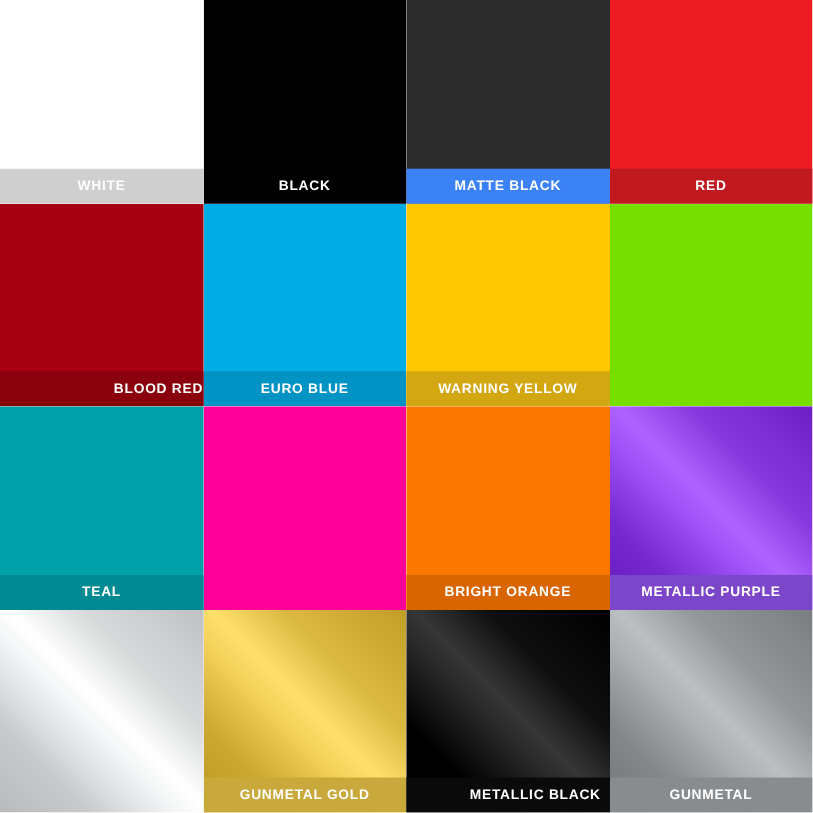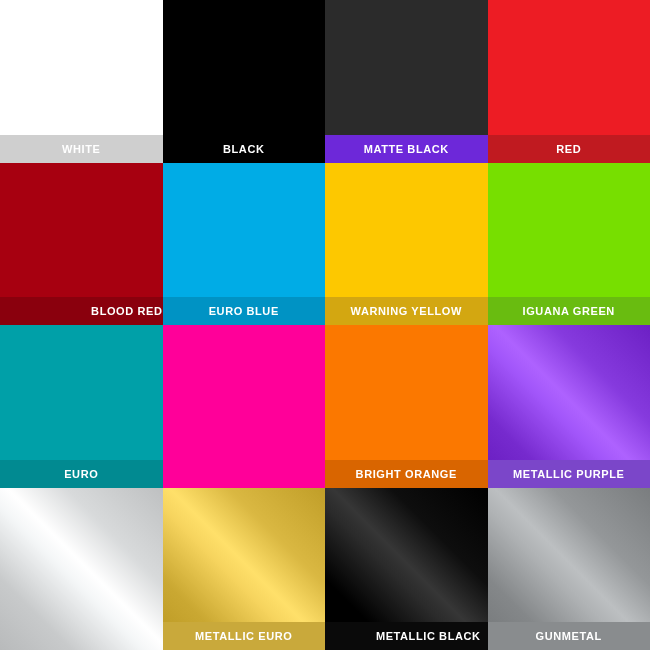--- a/index.html
+++ b/index.html
@@ -56,63 +56,62 @@
     <div class="swatch">
       <div class="swatch-fill" style="background: rgb(255, 255, 255);"></div>
       <div class="swatch-label" style="background: rgb(207, 207, 207); color: rgb(255, 255, 255);">WHITE</div>
     </div>
     <div class="swatch">
       <div class="swatch-fill" style="background: rgb(0, 0, 0);"></div>
       <div class="swatch-label" style="background: rgb(0, 0, 0); color: rgb(255, 255, 255);">BLACK</div>
     </div>
     <div class="swatch">
       <div class="swatch-fill" style="background: rgb(43, 43, 43);"></div>
-      <div class="swatch-label" style="background: #6d28d9; color: rgb(255, 255, 255);">MATTE BLACK</div>
+      <div class="swatch-label" style="background: #3b82f6; color: rgb(255, 255, 255);">MATTE BLACK</div>
     </div>
     <div class="swatch">
       <div class="swatch-fill" style="background: rgb(237, 28, 36);"></div>
       <div class="swatch-label" style="background: rgb(192, 26, 32); color: rgb(255, 255, 255);">RED</div>
     </div>
     <div class="swatch">
       <div class="swatch-fill" style="background: rgb(167, 0, 16);"></div>
       <div class="swatch-label" style="background: rgb(138, 0, 13); color: rgb(255, 255, 255); text-align: right;">BLOOD RED</div>
     </div>
     <div class="swatch">
       <div class="swatch-fill" style="background: rgb(0, 172, 230);"></div>
       <div class="swatch-label" style="background: rgb(0, 147, 196); color: rgb(255, 255, 255);">EURO BLUE</div>
     </div>
     <div class="swatch">
       <div class="swatch-fill" style="background: rgb(253, 200, 0);"></div>
       <div class="swatch-label" style="background: rgb(211, 167, 17); color: rgb(255, 255, 255);">WARNING YELLOW</div>
     </div>
     <div class="swatch">
       <div class="swatch-fill" style="background: rgb(119, 223, 0);"></div>
-      <div class="swatch-label" style="background: rgb(105, 188, 16); color: rgb(255, 255, 255);">IGUANA GREEN</div>
     </div>
     <div class="swatch">
       <div class="swatch-fill" style="background: rgb(0, 160, 168);"></div>
-      <div class="swatch-label" style="background: rgb(1, 138, 145); color: rgb(255, 255, 255);">EURO</div>
+      <div class="swatch-label" style="background: rgb(1, 138, 145); color: rgb(255, 255, 255);">TEAL</div>
     </div>
     <div class="swatch">
       <div class="swatch-fill" style="background: rgb(255, 0, 153);"></div>
     </div>
     <div class="swatch">
       <div class="swatch-fill" style="background: rgb(251, 120, 0);"></div>
       <div class="swatch-label" style="background: rgb(217, 101, 0); color: rgb(255, 255, 255);">BRIGHT ORANGE</div>
     </div>
     <div class="swatch">
       <div class="swatch-fill" style="background: linear-gradient(45deg, rgb(102, 26, 190) 0%, rgb(118, 42, 206) 22%, rgb(162, 86, 250) 44%, rgb(174, 98, 255) 52%, rgb(134, 58, 222) 70%, rgb(108, 32, 196) 100%);"></div>
       <div class="swatch-label" style="background: rgb(123, 70, 201); color: rgb(255, 255, 255);">METALLIC PURPLE</div>
     </div>
     <div class="swatch">
       <div class="swatch-fill" style="background: linear-gradient(45deg, rgb(184, 186, 187) 0%, rgb(200, 202, 203) 22%, rgb(244, 246, 247) 44%, rgb(255, 255, 255) 52%, rgb(216, 218, 219) 70%, rgb(190, 192, 193) 100%);"></div>
     </div>
     <div class="swatch">
       <div class="swatch-fill" style="background: linear-gradient(45deg, rgb(186, 152, 34) 0%, rgb(202, 168, 50) 22%, rgb(246, 212, 94) 44%, rgb(255, 224, 106) 52%, rgb(218, 184, 66) 70%, rgb(192, 158, 40) 100%);"></div>
-      <div class="swatch-label" style="background: rgb(201, 169, 59); color: rgb(255, 255, 255);">METALLIC EURO</div>
+      <div class="swatch-label" style="background: rgb(201, 169, 59); color: rgb(255, 255, 255);">GUNMETAL GOLD</div>
     </div>
     <div class="swatch">
       <div class="swatch-fill" style="background: linear-gradient(45deg, rgb(0, 0, 0) 0%, rgb(0, 0, 0) 22%, rgb(42, 42, 42) 44%, rgb(54, 54, 54) 52%, rgb(14, 14, 14) 70%, rgb(0, 0, 0) 100%);"></div>
       <div class="swatch-label" style="background: rgb(10, 10, 10); color: rgb(255, 255, 255); padding-left: 44px;">METALLIC BLACK</div>
     </div>
     <div class="swatch">
       <div class="swatch-fill" style="background: linear-gradient(45deg, rgb(116, 119, 121) 0%, rgb(132, 135, 137) 22%, rgb(176, 179, 181) 44%, rgb(188, 191, 193) 52%, rgb(148, 151, 153) 70%, rgb(122, 125, 127) 100%);"></div>
       <div class="swatch-label" style="background: rgb(137, 140, 142); color: rgb(255, 255, 255);">GUNMETAL</div>
     </div>
   </div>

